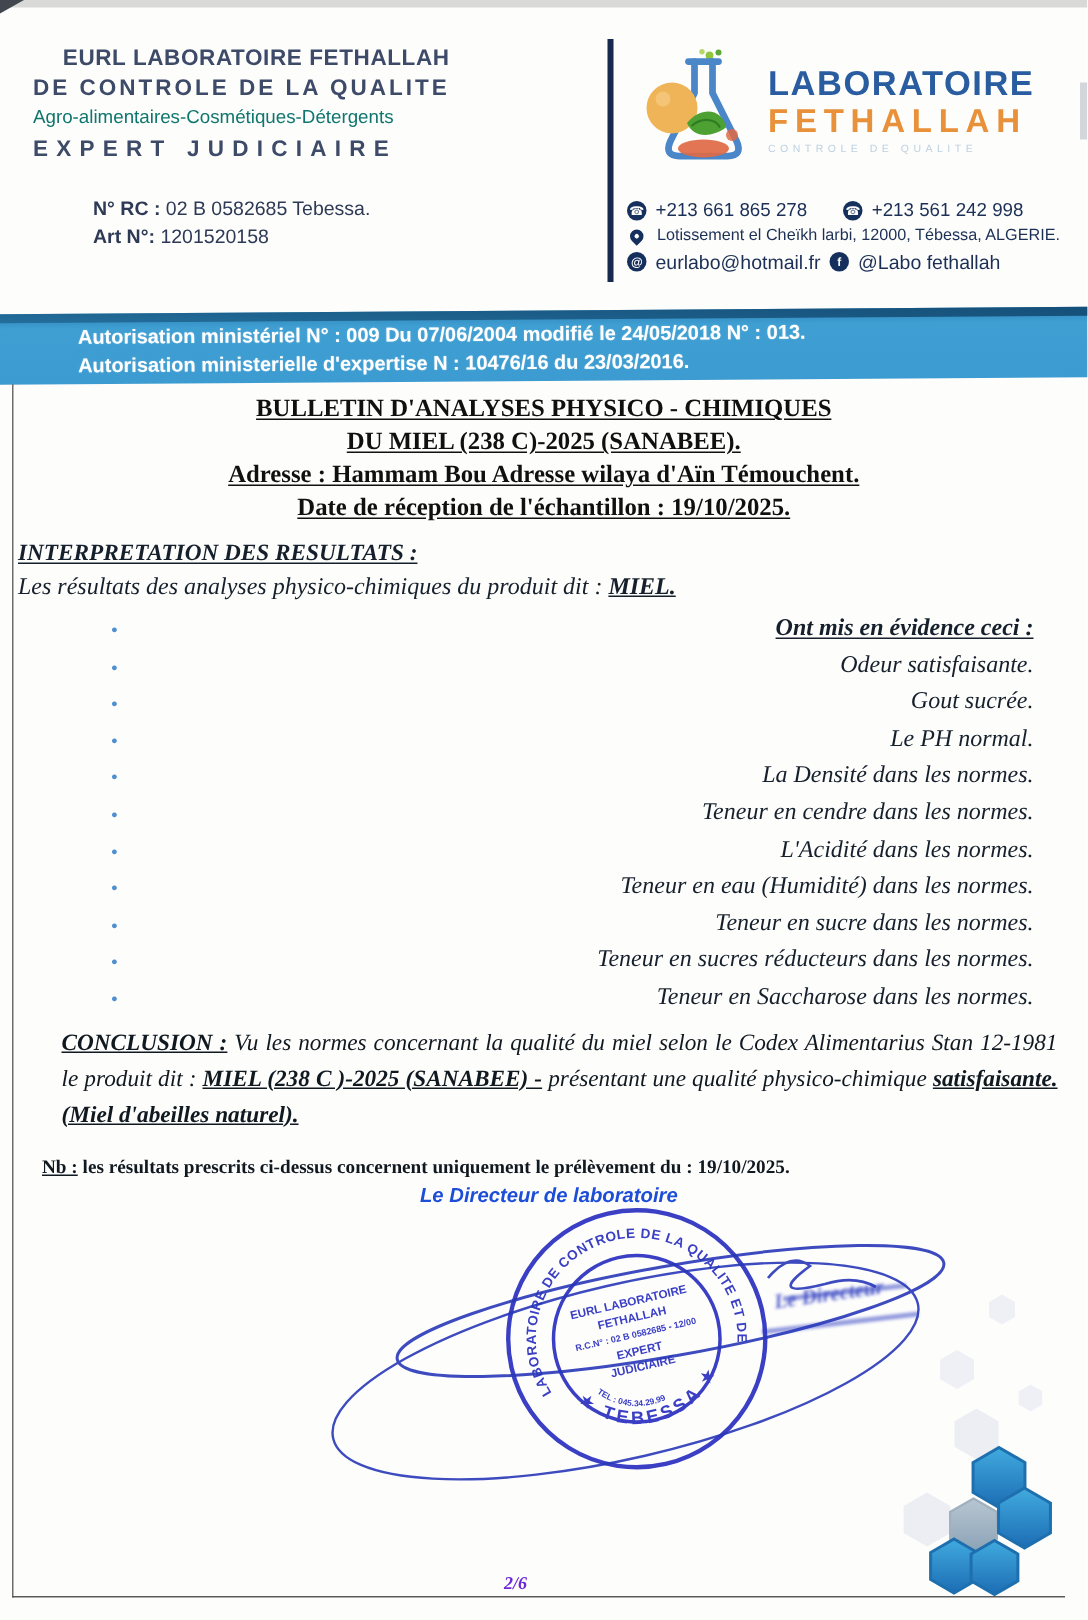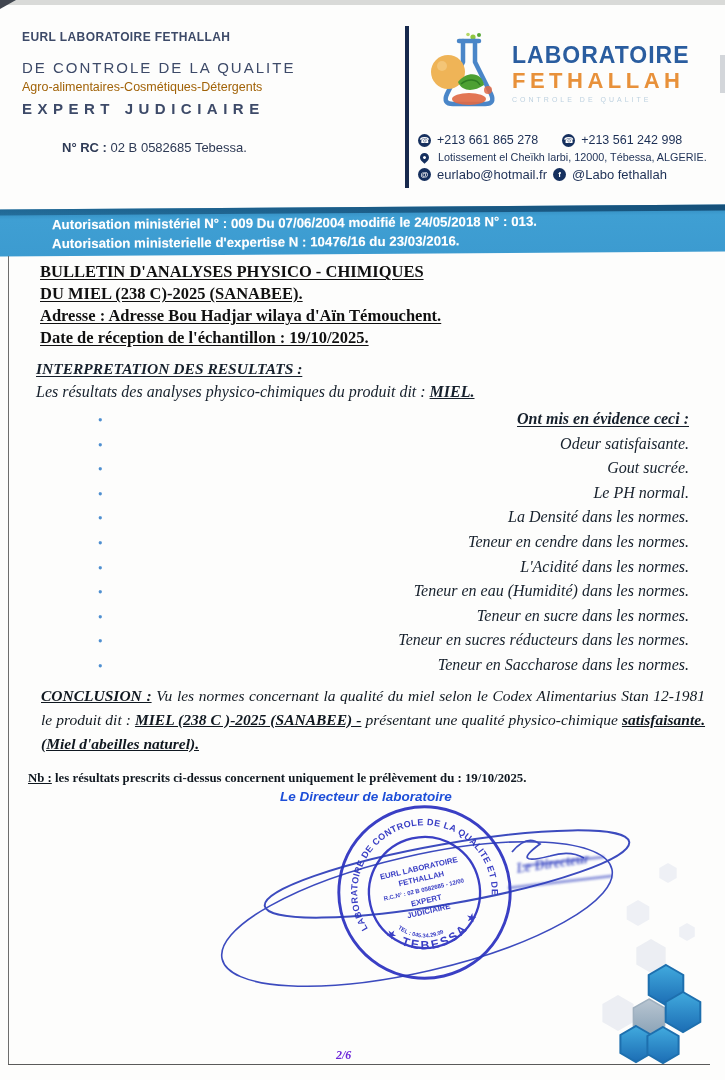--- a/index.html
+++ b/index.html
@@ -4,23 +4,23 @@
 <style>
   html,body{margin:0;padding:0;background:#ffffff;}
   .page{position:relative;width:725px;height:1080px;background:#fdfdfc;overflow:hidden;
         font-family:"Liberation Sans","DejaVu Sans",sans-serif;}
   .page::before{content:"";position:absolute;top:0;left:0;right:0;height:5px;background:#d9dad8;}
   .corner-tl{position:absolute;top:0;left:0;width:0;height:0;
              border-top:9px solid #41464f;border-right:16px solid transparent;}
 
   
   .hdr-left{position:absolute;left:22px;top:30px;color:#3d4a68;}
-  .hdr-company{font-size:12px;font-weight:bold;letter-spacing:.4px;}
-  .hdr-sub{font-size:15px;letter-spacing:2px;margin-top:15px;font-weight:400;}
-  .hdr-act{font-size:12.5px;margin-top:4px;color:#a16207;}
+  .hdr-company{font-size:15px;font-weight:bold;letter-spacing:.4px;text-align:right;}
+  .hdr-sub{font-size:15px;letter-spacing:2px;margin-top:3px;font-weight:700;}
+  .hdr-act{font-size:12.5px;margin-top:4px;color:#0f766e;}
   .hdr-expert{font-size:15px;font-weight:bold;letter-spacing:5.5px;margin-top:6px;}
   .hdr-reg{margin-top:22px;font-size:13px;color:#2e3a55;line-height:18.5px;}
   .hdr-reg b{font-weight:bold;padding-left:40px;}
 
   
   .divider{position:absolute;left:405px;top:26px;width:3.5px;height:162px;background:#17294d;}
   .logo-flask{position:absolute;left:428px;top:32px;}
   .logo-text{position:absolute;left:512px;top:44px;line-height:1;}
   .logo-top{font-size:23px;font-weight:bold;color:#2a5d9f;letter-spacing:1px;}
   .logo-bottom{font-size:22px;font-weight:bold;color:#e8913a;letter-spacing:4.5px;margin-top:3px;}
@@ -38,25 +38,25 @@
   .gap18{width:12px;}
 
   
   .banner{position:absolute;top:207px;left:-3px;width:731px;height:47px;
           background:linear-gradient(180deg,#2f85b8 0%,#3f9fd3 22%,#3c9bd0 100%);
           transform:rotate(-.4deg);color:#fff;font-weight:bold;font-size:13.3px;
           padding:7px 0 0 55px;box-sizing:border-box;line-height:18.5px;
           text-shadow:0 0 1px rgba(255,255,255,.4);}
   .banner::before{content:"";position:absolute;top:0;left:0;right:0;height:6px;
           background:linear-gradient(90deg,rgba(20,80,120,.55),rgba(16,70,110,.85));}
-  .title{position:absolute;top:261px;left:40px;right:40px;text-align:left;color:#101010;}
+  .title{position:absolute;top:261px;left:40px;right:40px;text-align:center;color:#101010;}
   .title div{font-family:"Liberation Serif","DejaVu Serif",serif;font-weight:bold;font-size:16.5px;
              line-height:22px;text-decoration:underline;text-underline-offset:2px;}
 
-  .interp{position:absolute;top:360px;left:36px;right:36px;color:#16202c;}
+  .interp{position:absolute;top:360px;left:12px;right:36px;color:#16202c;}
   .interp-h{font-family:"Liberation Serif","DejaVu Serif",serif;font-size:15.5px;font-weight:bold;
             font-style:italic;text-decoration:underline;text-underline-offset:2px;}
   .interp-intro{font-family:"Liberation Serif","DejaVu Serif",serif;font-size:16px;font-style:italic;margin-top:5px;}
   .interp-intro .u{font-weight:bold;text-decoration:underline;}
   ul.bullets{list-style:none;margin:6px 0 0 0;padding:0 0 0 62px;text-align:right;}
   ul.bullets li{position:relative;padding-left:17px;font-family:"Liberation Serif","DejaVu Serif",serif;
                 font-size:16px;line-height:24.6px;font-style:italic;color:#16202c;}
   ul.bullets li::before{content:"●";position:absolute;left:0;top:1px;font-size:7.5px;color:#4e8fd0;font-style:normal;}
   ul.bullets li.emph{font-weight:bold;text-decoration:underline;text-underline-offset:2px;}
 
@@ -95,20 +95,21 @@
   <div class="corner-tl"></div>
   <div class="edge-r"></div>
 
   <div class="hdr-left">
     <div class="hdr-company">EURL LABORATOIRE FETHALLAH</div>
     <div class="hdr-sub">DE CONTROLE DE LA QUALITE</div>
     <div class="hdr-act">Agro-alimentaires-Cosmétiques-Détergents</div>
     <div class="hdr-expert">EXPERT JUDICIAIRE</div>
     <div class="hdr-reg">
       <div><b>N° RC :</b> <span>02 B 0582685 Tebessa.</span></div>
+      <div><b>Art N°:</b> <span>1201520158</span></div>
     </div>
   </div>
 
   <div class="divider"></div>
 
   <svg class="logo-flask" width="82" height="88" viewBox="0 0 82 88">
     <circle cx="45" cy="5" r="2.6" fill="#8fc63f"></circle>
     <circle cx="51" cy="3" r="2" fill="#5aa838"></circle>
     <circle cx="40" cy="2.5" r="1.8" fill="#b5d867"></circle>
     <path d="M 35,9 L 35,30 L 19,62 Q 14.5,72 25,72 L 57,72 Q 67.5,72 63,62 L 47,30 L 47,9" fill="none" stroke="#4a86c8" stroke-width="4.5" stroke-linejoin="round" stroke-linecap="round"></path>
@@ -147,21 +148,21 @@
   </div>
 
   <div class="banner">
     <div>Autorisation ministériel N° : 009 Du 07/06/2004 modifié le 24/05/2018 N° : 013.</div>
     <div>Autorisation ministerielle d'expertise N : 10476/16 du 23/03/2016.</div>
   </div>
 
   <div class="title">
     <div>BULLETIN D'ANALYSES PHYSICO - CHIMIQUES</div>
     <div>DU MIEL (238 C)-2025 (SANABEE).</div>
-    <div>Adresse : Adresse Bou Hadjar  wilaya d'Aïn Témouchent.</div>
+    <div>Adresse : Hammam Bou Adresse  wilaya d'Aïn Témouchent.</div>
     <div>Date de réception de l'échantillon : 19/10/2025.</div>
   </div>
 
   <div class="interp">
     <div class="interp-h">INTERPRETATION DES RESULTATS :</div>
     <div class="interp-intro">
       <span>Les résultats des analyses physico-chimiques du produit dit :</span>
       <span class="u">MIEL.</span>
     </div>
     <ul class="bullets">

